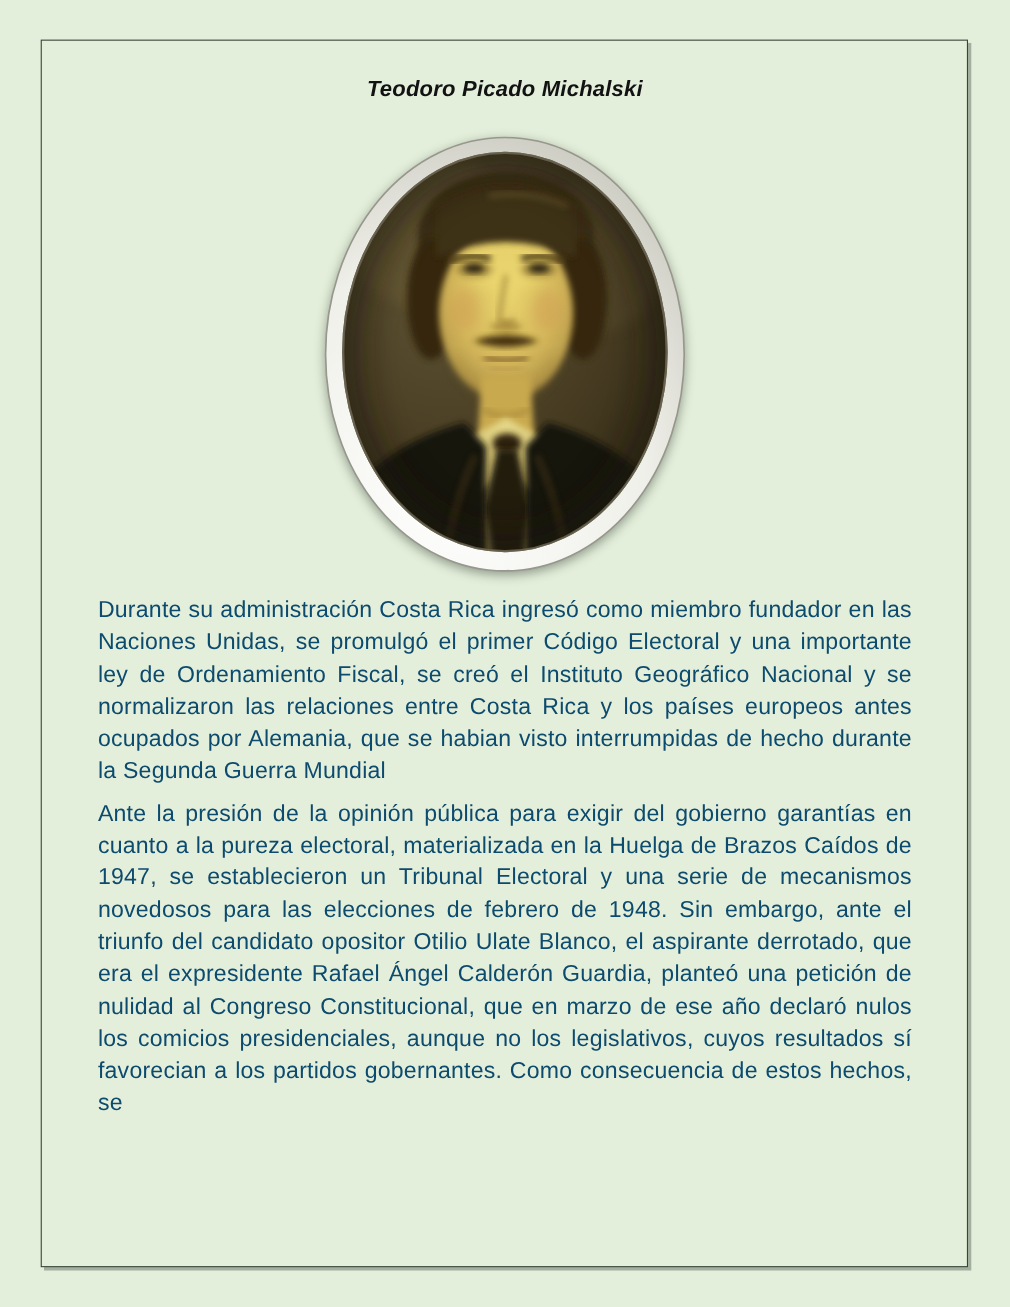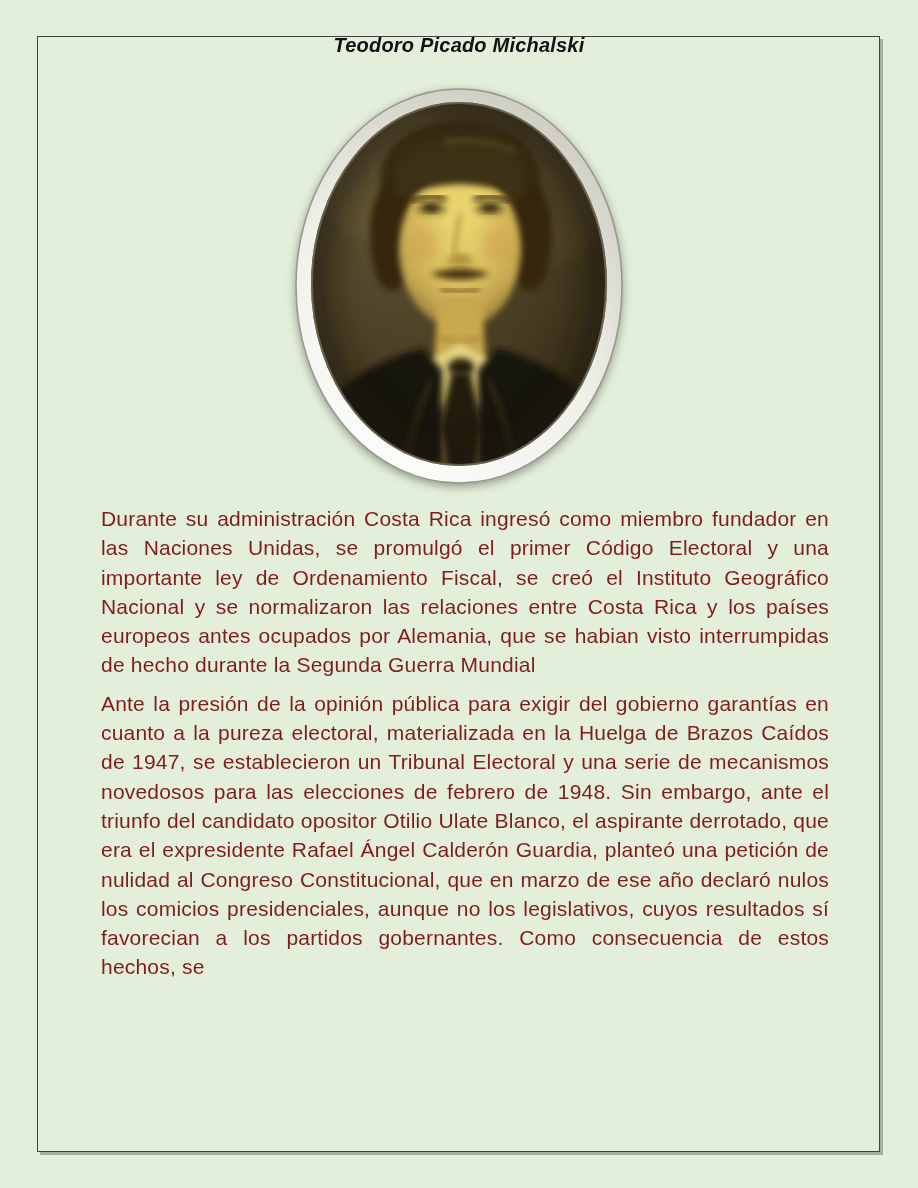--- a/index.html
+++ b/index.html
@@ -19,21 +19,21 @@
     left: 37px;
     top: 36px;
     width: 843px;
     height: 1116px;
     border: 1px solid #39453a;
     box-shadow: 3px 3px 0 rgba(110, 122, 110, 0.55);
     box-sizing: border-box;
   }
   .page-title {
     margin: 0;
-    padding-top: 32px;
+    padding-top: 68px;
     text-align: center;
     font-size: 20px;
     line-height: 26px;
     font-weight: bold;
     font-style: italic;
     color: #121212;
     letter-spacing: 0.2px;
   }
   .portrait-figure {
     margin: 28px auto 0 auto;
@@ -42,24 +42,24 @@
     display: block;
   }
   .portrait-figure svg {
     display: block;
     filter: drop-shadow(0 3px 5px rgba(40, 50, 40, 0.45));
   }
   .body-text {
     margin: 18px 89px 0 89px; 
   }
   .body-text p {
-    margin: 0 0 9px 12px;
+    margin: 0 0 9px 0;
     font-size: 21px;
     line-height: 29.3px;
-    color: #7f1d1d;
+    color: #0c4a6e;
     text-align: justify;
     text-align-last: left;
     letter-spacing: 0.2px;
   }
 </style>
 </head>
 <body>
 
 <div class="page-border"></div>
 

